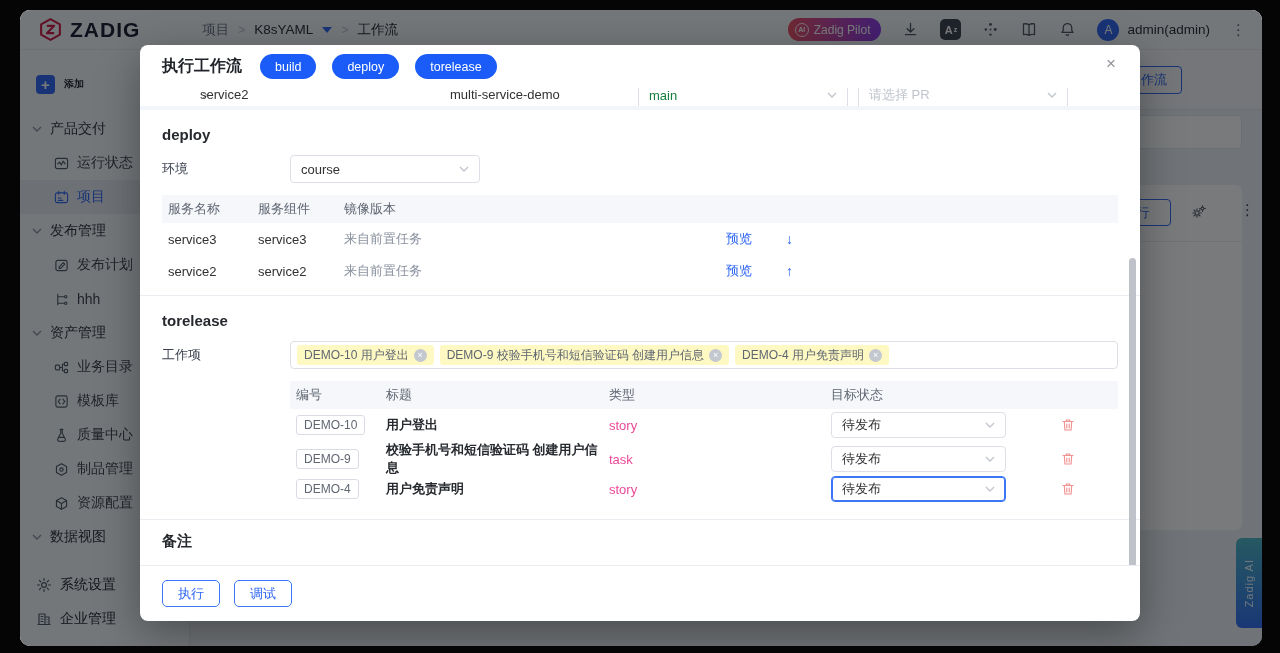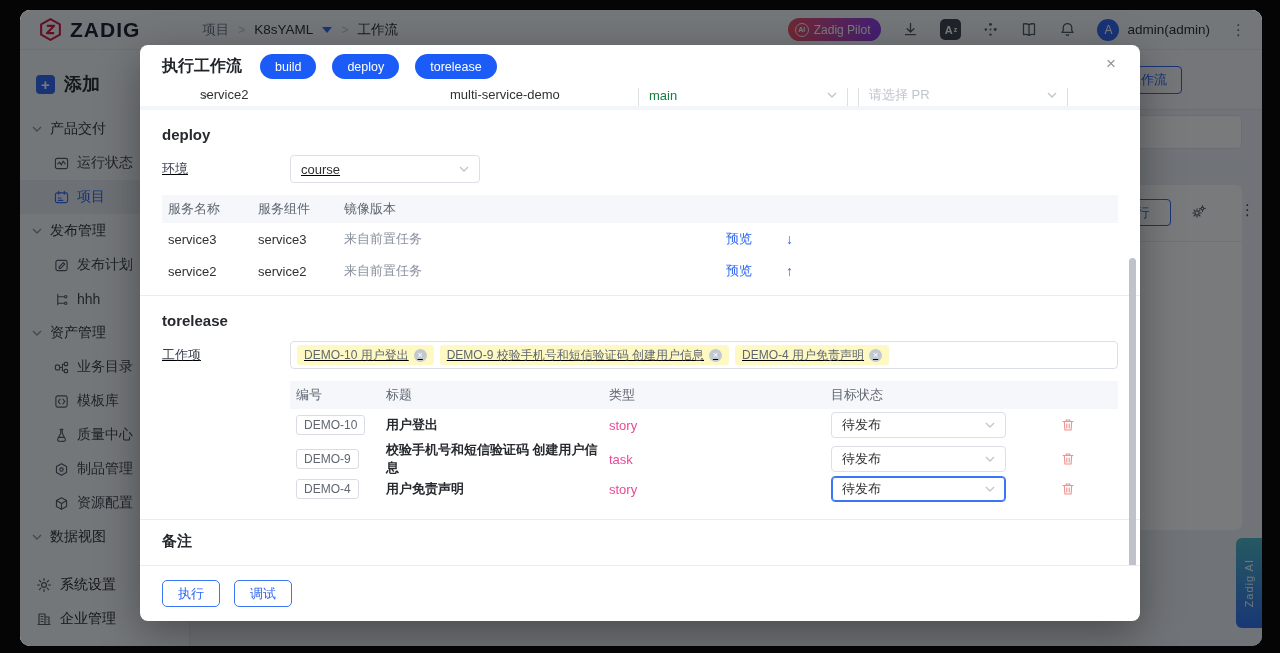--- a/index.html
+++ b/index.html
@@ -58,21 +58,21 @@
     position:absolute; top:40px; left:0; bottom:0; width:170px;
     background:#f7f8fa; border-right:1px solid #e4e7ed;
     display:flex; flex-direction:column; z-index:4;
   }
   .side-scroll { flex:1; overflow:hidden; padding-top:20px; }
   .side-add { display:flex; align-items:center; gap:9px; padding-left:16px; height:28px; margin-bottom:14px; cursor:pointer; }
   .add-sq {
     width:19px; height:19px; background:#2d65f2; border-radius:4px; color:#fff;
     font-size:15px; font-weight:bold; display:flex; align-items:center; justify-content:center;
   }
-  .add-label { font-size:18px; font-weight:bold; color:#1f2329; }
+  .add-label { font-size:10px; font-weight:bold; color:#1f2329; }
   .side-group, .side-item { display:flex; align-items:center; gap:8px; height:34px; font-size:14px; color:#2b2f36; cursor:pointer; }
   .side-group { padding-left:12px; }
   .side-item { padding-left:34px; color:#3a3f48; }
   .side-item .s-ic, .side-footer .s-ic { color:#4d5562; display:flex; }
   .side-item.active { background:#e7eaf0; color:#2d65f2; }
   .side-item.active .s-ic { color:#2d65f2; }
   .g-caret { color:#8a919f; display:flex; }
   .side-footer { padding:6px 0 10px; }
   .side-footer .side-item { padding-left:16px; color:#22262e; }
 
@@ -138,21 +138,21 @@
   .cr-caret { position:absolute; left:40px; top:9px; color:#909399; font-size:11px; }
   .cr-text { position:absolute; top:7px; font-size:13px; color:#303133; }
   .cr-box {
     position:absolute; top:0; width:210px; height:30px; border:1px solid #dcdfe6; border-radius:4px;
     background:#fff; display:flex; align-items:center; justify-content:space-between;
     padding:0 10px; font-size:13px; color:#15803d;
   }
   .cr-box.placeholder { color:#bfc4cc; }
 
   .section-h { font-size:15px; font-weight:bold; color:#26292e; margin-top:16px; }
-  .form-row { display:flex; align-items:center; margin-top:12px;text-decoration:underline; }
+  .form-row { display:flex; align-items:center; margin-top:12px; }
   .form-label { width:128px; font-size:13px; color:#3c4250; flex:0 0 128px; }
   .select {
     height:28px; border:1px solid #dcdfe6; border-radius:4px; background:#fff;
     display:flex; align-items:center; justify-content:space-between;
     padding:0 10px; font-size:13px; color:#303133; cursor:pointer;
   }
   .select.w190 { width:190px; }
   .chev { display:flex; color:#c0c4cc; }
 
   

